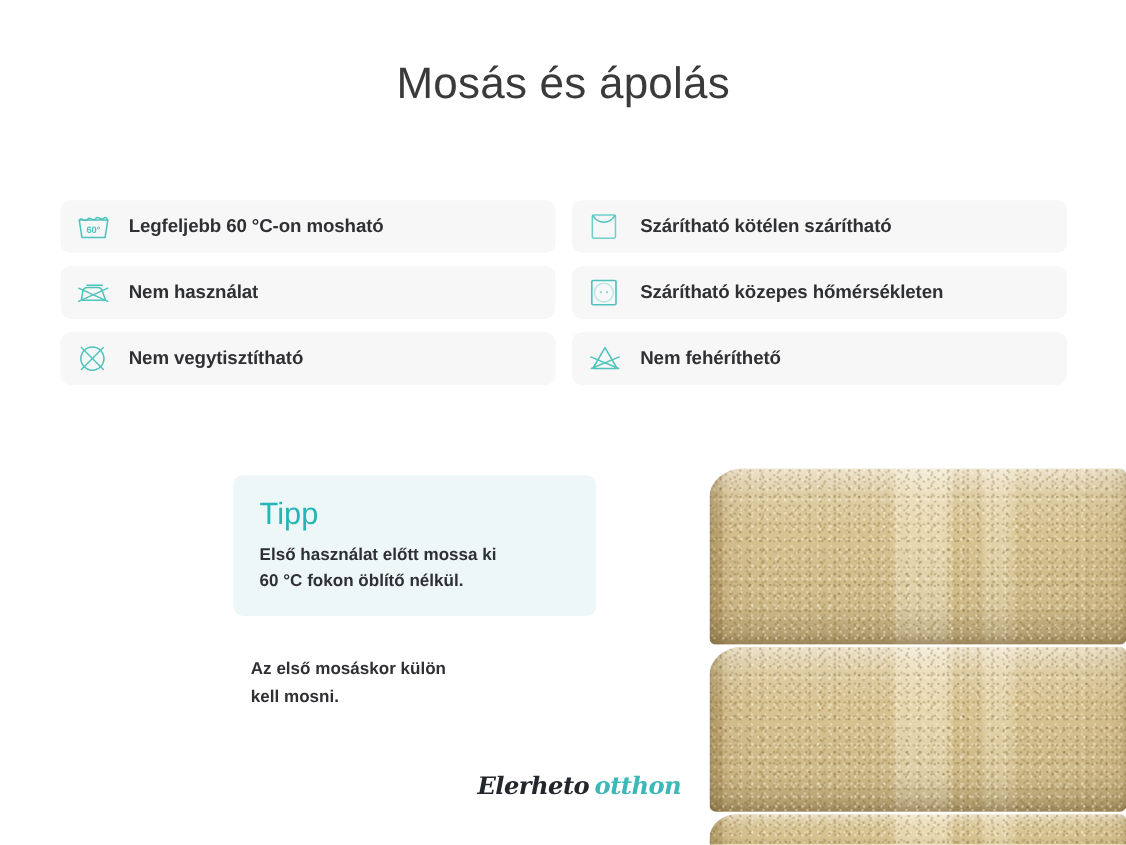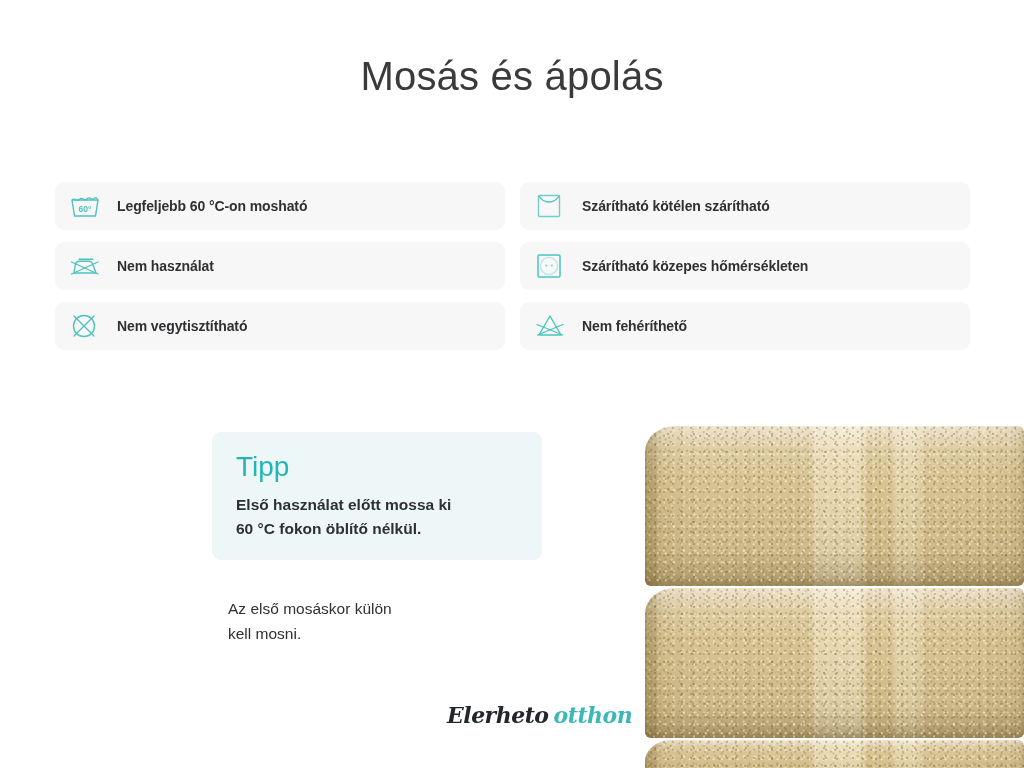--- a/index.html
+++ b/index.html
@@ -37,21 +37,21 @@
     padding-left:14px;
   }
   .care-ico{
     width:34px; height:34px;
     flex:0 0 34px;
     display:flex; align-items:center; justify-content:flex-start;
     margin-right:14px;
   }
   .care-ico svg{ display:block; }
   .care-label{
-    font-size:14px;
+    font-size:17px;
     font-weight:700;
     color:#2f3033;
     letter-spacing:-0.1px;
     white-space:nowrap;
   }
 
   
   .tip-box{
     position:absolute; left:212px; top:432px;
     width:330px; height:128px;
@@ -65,27 +65,27 @@
   }
   .tip-body{
     font-size:15.5px; font-weight:700; color:#2f3033;
     line-height:1.55; white-space:pre-line;
   }
 
   
   .note-text{
     position:absolute; left:228px; top:596px;
     width:330px;
-    font-size:15.5px; font-weight:400; color:#2f3033;
+    font-size:15.5px; font-weight:700; color:#2f3033;
     line-height:1.62; white-space:pre-line;
   }
 
   
   .logo{
-    position:absolute; left:447px; top:702px;
+    position:absolute; left:434px; top:702px;
     font-family:"DejaVu Serif", serif;
     font-size:22px;
     font-style:italic;
     font-weight:700;
     letter-spacing:-0.5px;
     white-space:nowrap;
     text-align:right;
   }
   .logo .logo-a{ color:#23272b; }
   .logo .logo-b{ color:#3cb8b8; margin-left:5px; }

